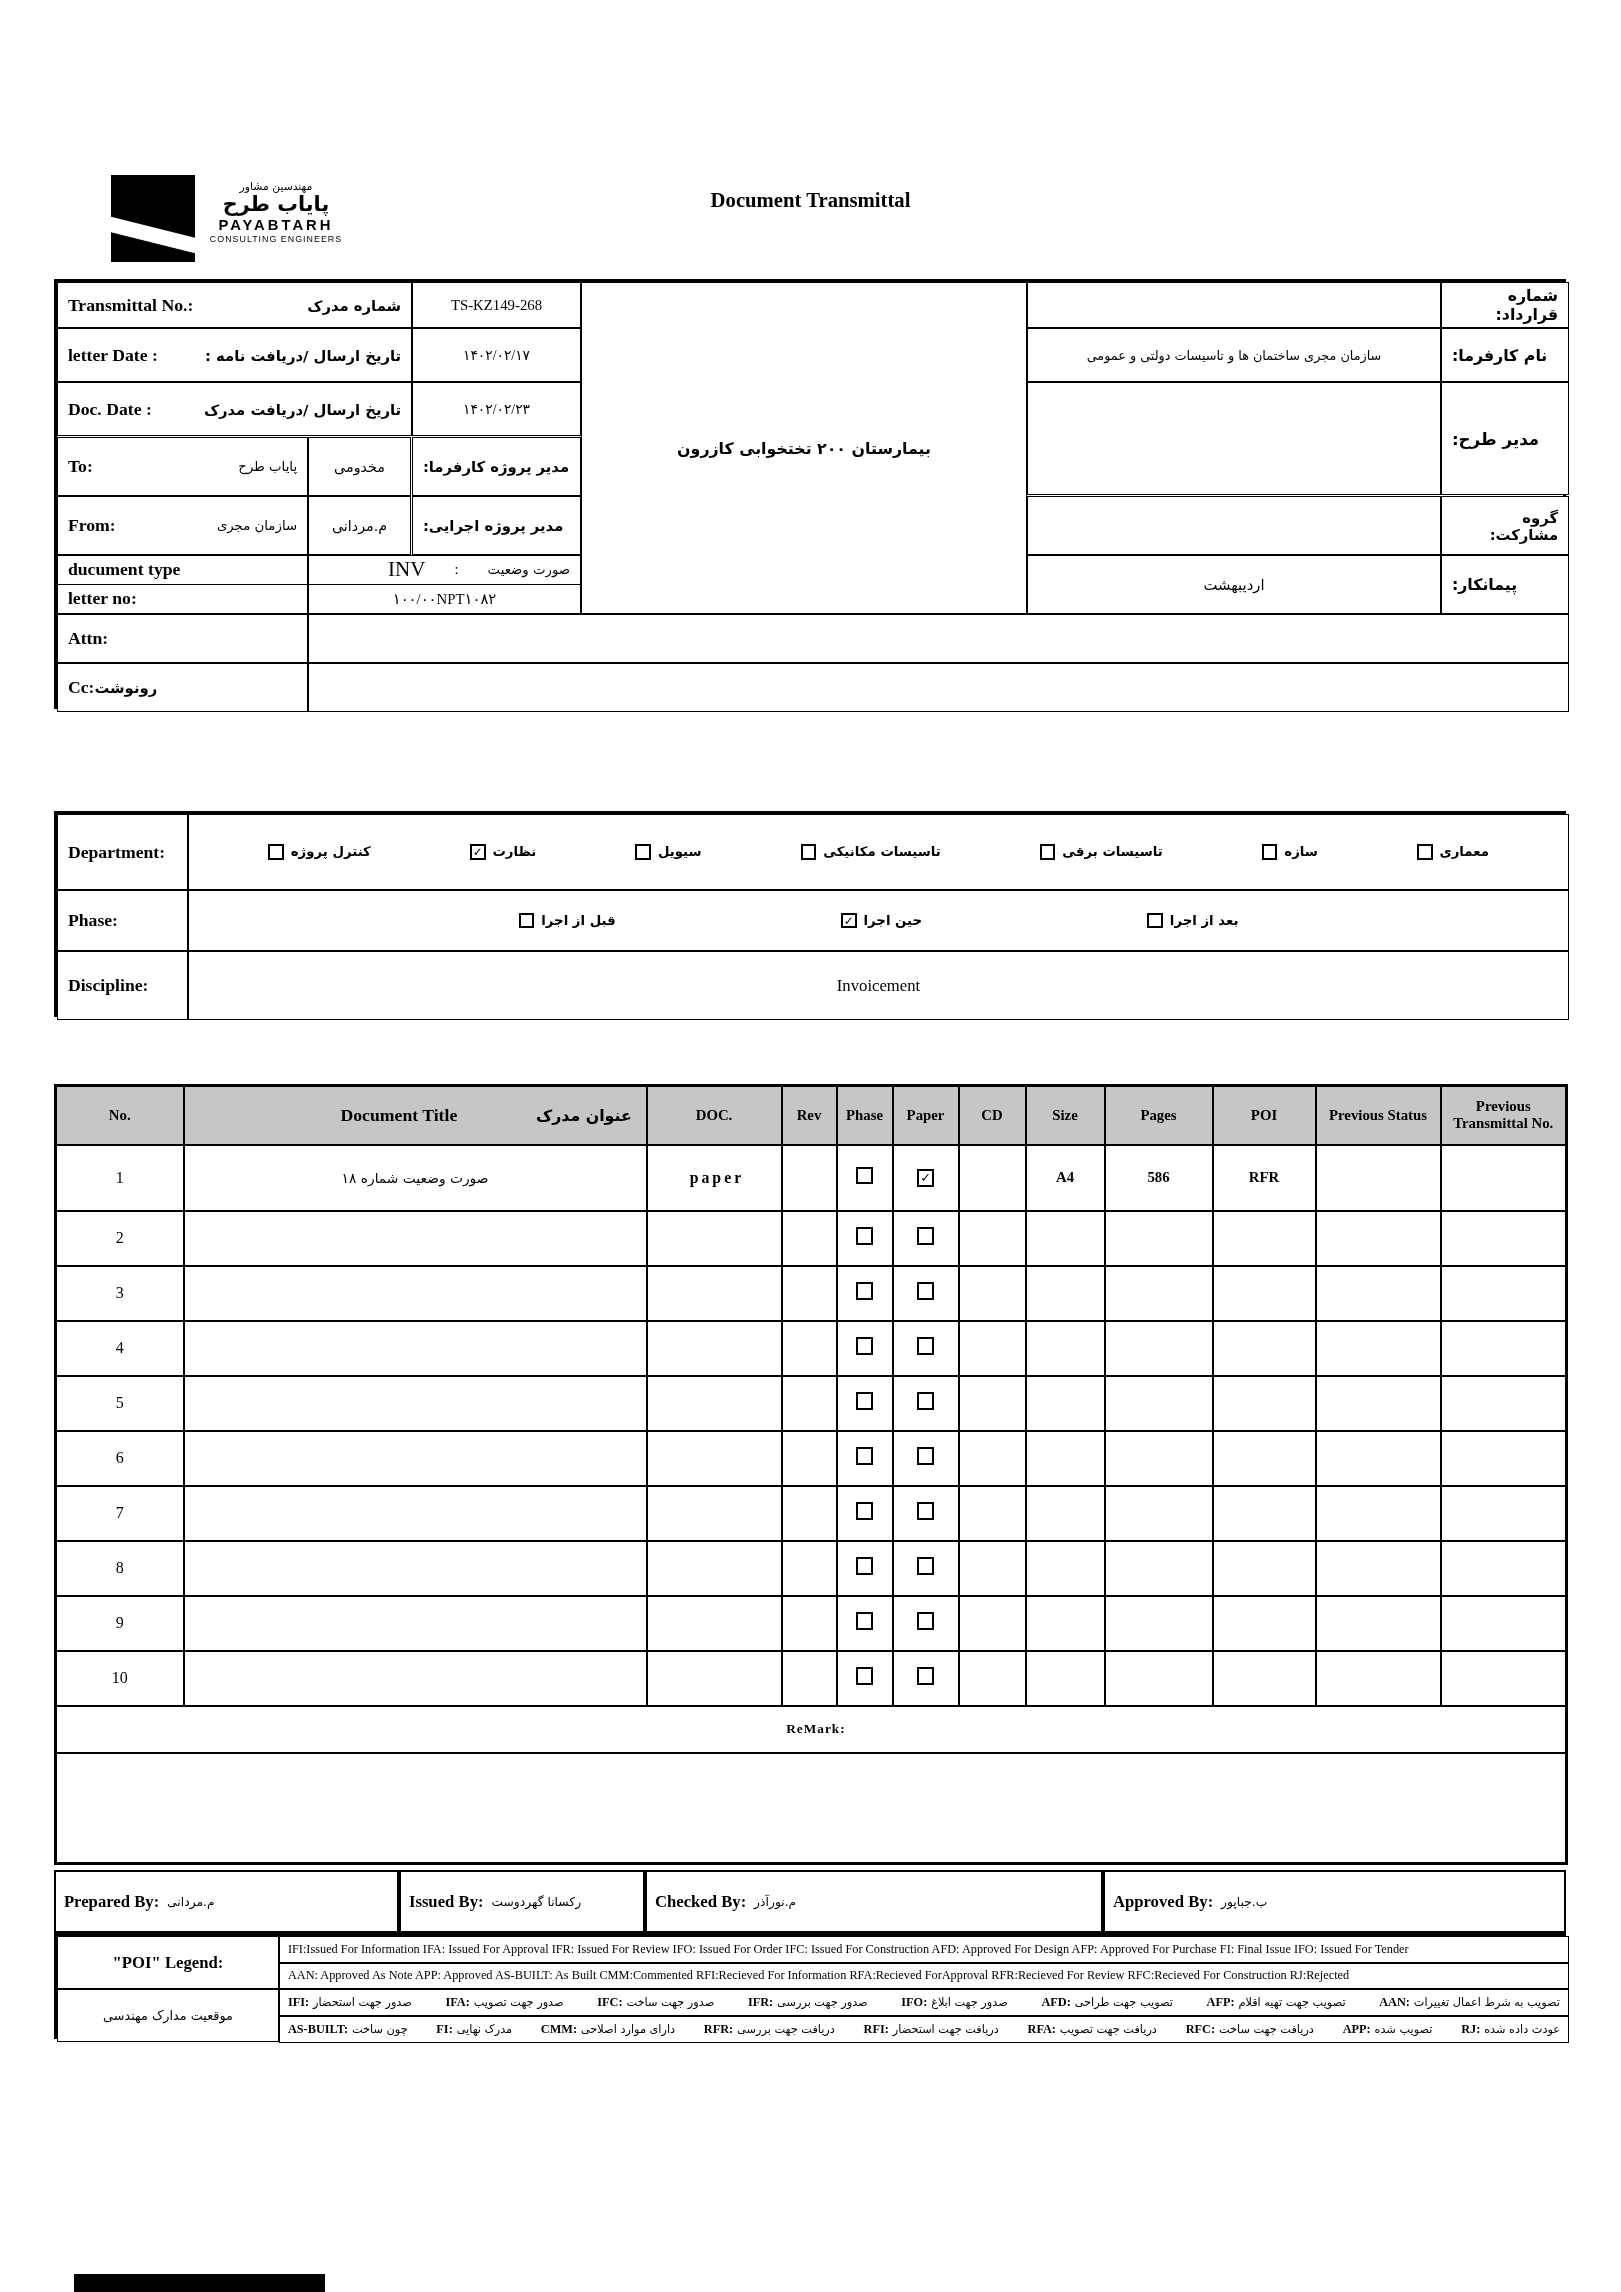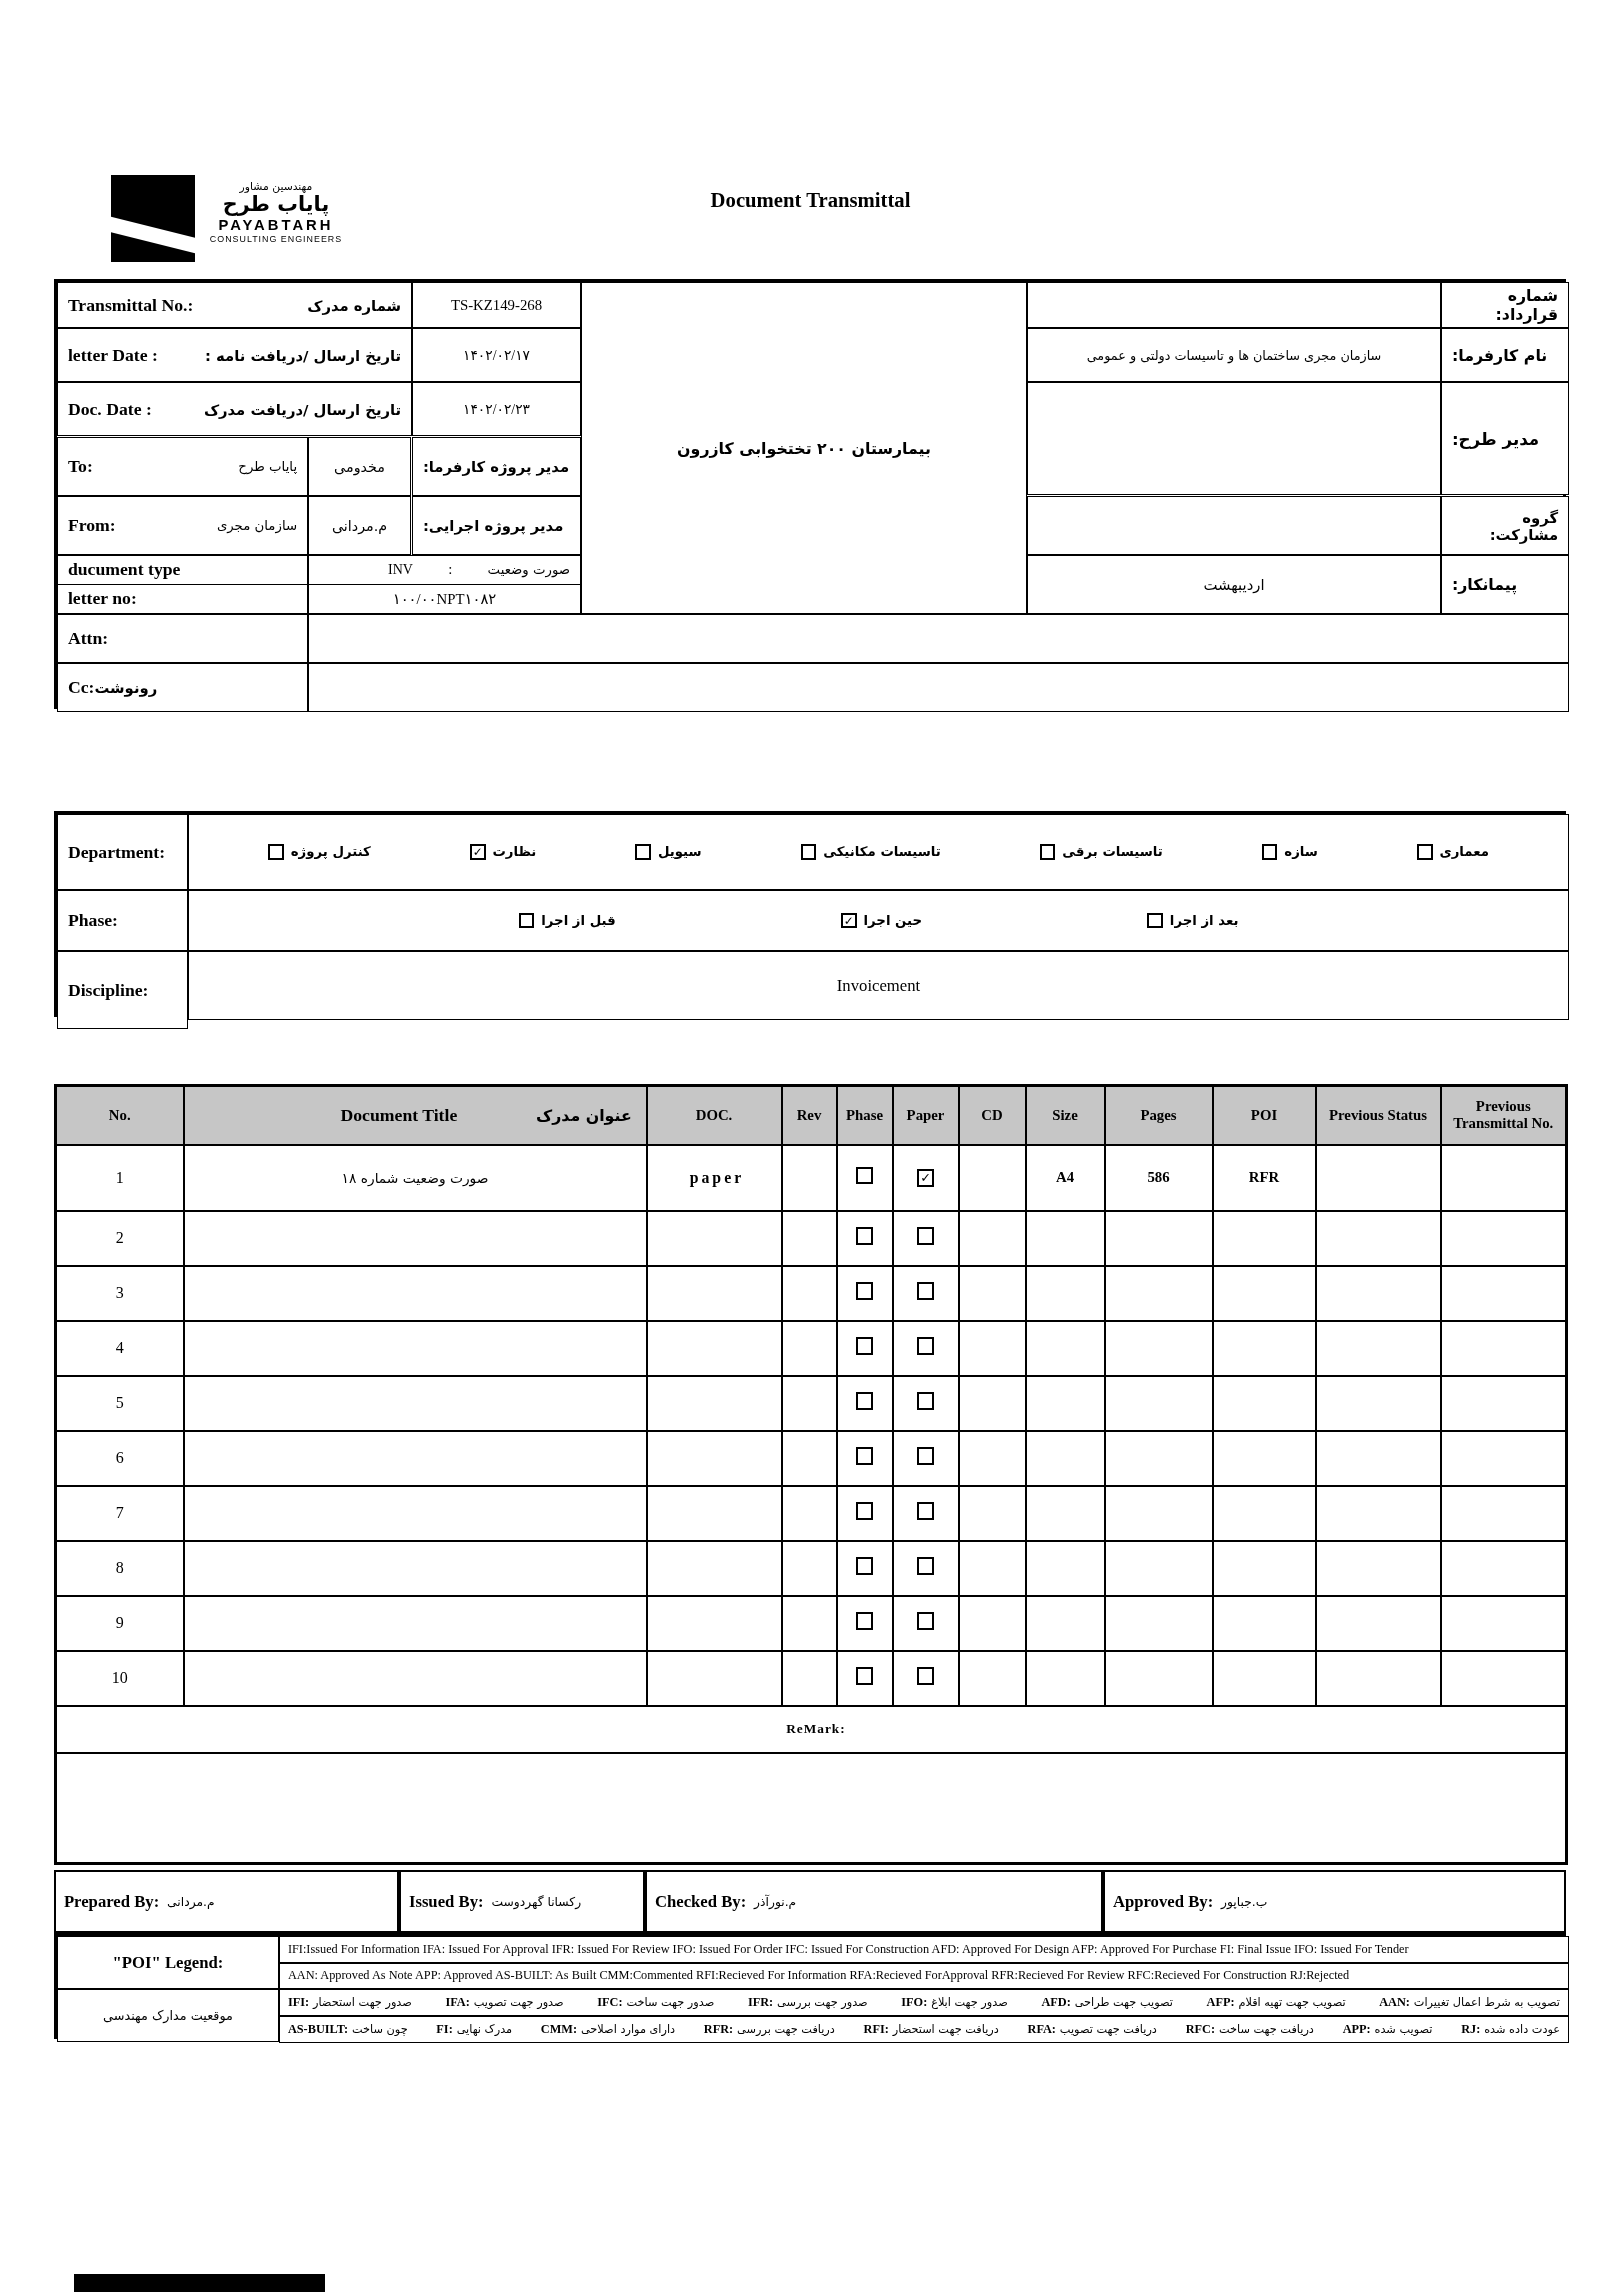--- a/index.html
+++ b/index.html
@@ -122,21 +122,21 @@
       <span class="en-label">From:</span>
       <span class="fa fa-val">سازمان مجری</span>
     </div>
     <div class="cell center fa fa-val" style="left:251px;top:214px;width:103px;height:59px;font-size:14.3px;">م.مردانی</div>
     <div class="cell right pad fa fa-label" style="left:355px;top:214px;width:169px;height:59px;">مدیر پروژه اجرایی:</div>
 
     <div class="cell pad" style="left:0;top:273px;width:251px;height:29.6px;">
       <span class="en-label">ducument type</span>
     </div>
     <div class="cell between" style="left:251px;top:273px;width:273px;height:29.6px;padding:0 9.9px 0 79px;" dir="ltr">
-      <span class="val" style="font-size:14px;">INV</span>
+      <span class="val" style="font-size:21px;">INV</span>
       <span class="val">:</span>
       <span class="fa fa-val">صورت وضعیت</span>
     </div>
 
     <div class="cell pad" style="left:0;top:302px;width:251px;height:29.6px;">
       <span class="en-label">letter no:</span>
     </div>
     <div class="cell center val" style="left:251px;top:302px;width:273px;height:29.6px;text-align:right;" dir="ltr">۱۰۰/۰۰NPT۱۰۸۲</div>
 
     <div class="cell center fa" style="left:524px;top:0;width:446px;height:332px;font-weight:bold;font-size:15.8px;">بیمارستان ۲۰۰ تختخوابی کازرون</div>
@@ -217,21 +217,21 @@
             <span class="cb">✓</span>
             <span class="lbl">حین اجرا</span>
           </span>
           <span class="opt">
             <span class="cb"></span>
             <span class="lbl">قبل از اجرا</span>
           </span>
         </div>
     </div>
 
-    <div class="cell pad" style="left:0;top:137px;width:131px;height:78px;text-align:right;">
+    <div class="cell pad" style="left:0;top:137px;width:131px;height:69px;text-align:right;">
       <span class="en-label">Discipline:</span>
     </div>
     <div class="cell center" style="left:131px;top:137px;width:1381px;height:69px;font-size:16.7px;">Invoicement</div>
   </div>
 
   <table class="doc abs" style="left:54px; top:1084px;">
     <colgroup>
       <col style="width:128px">
         <col style="width:463px">
         <col style="width:135px">

